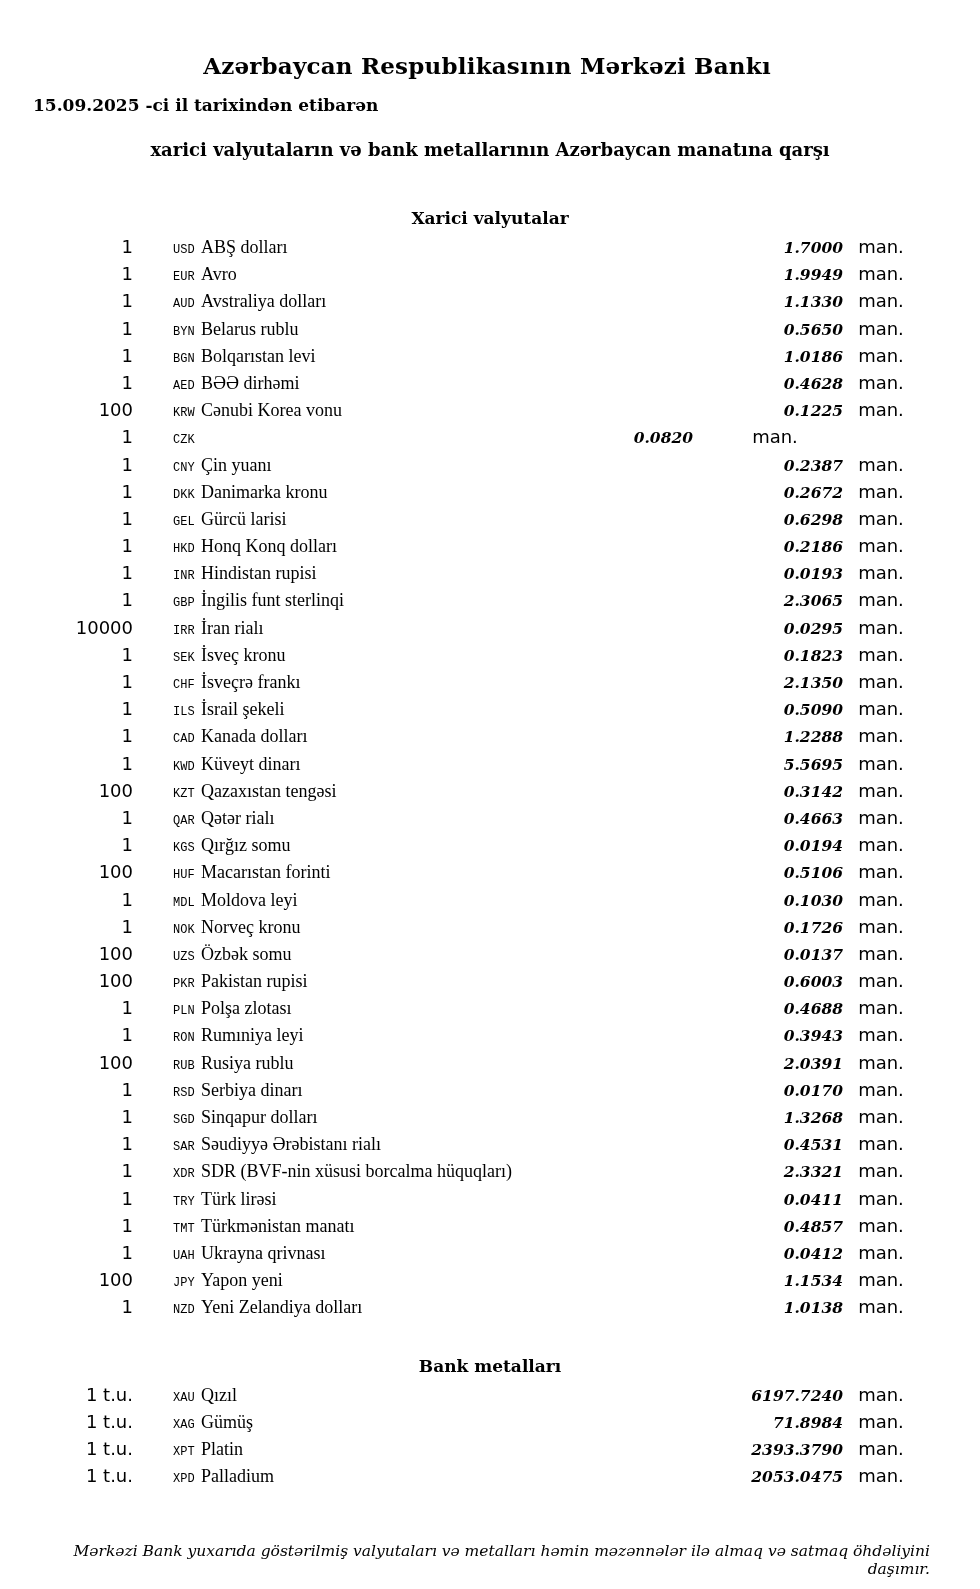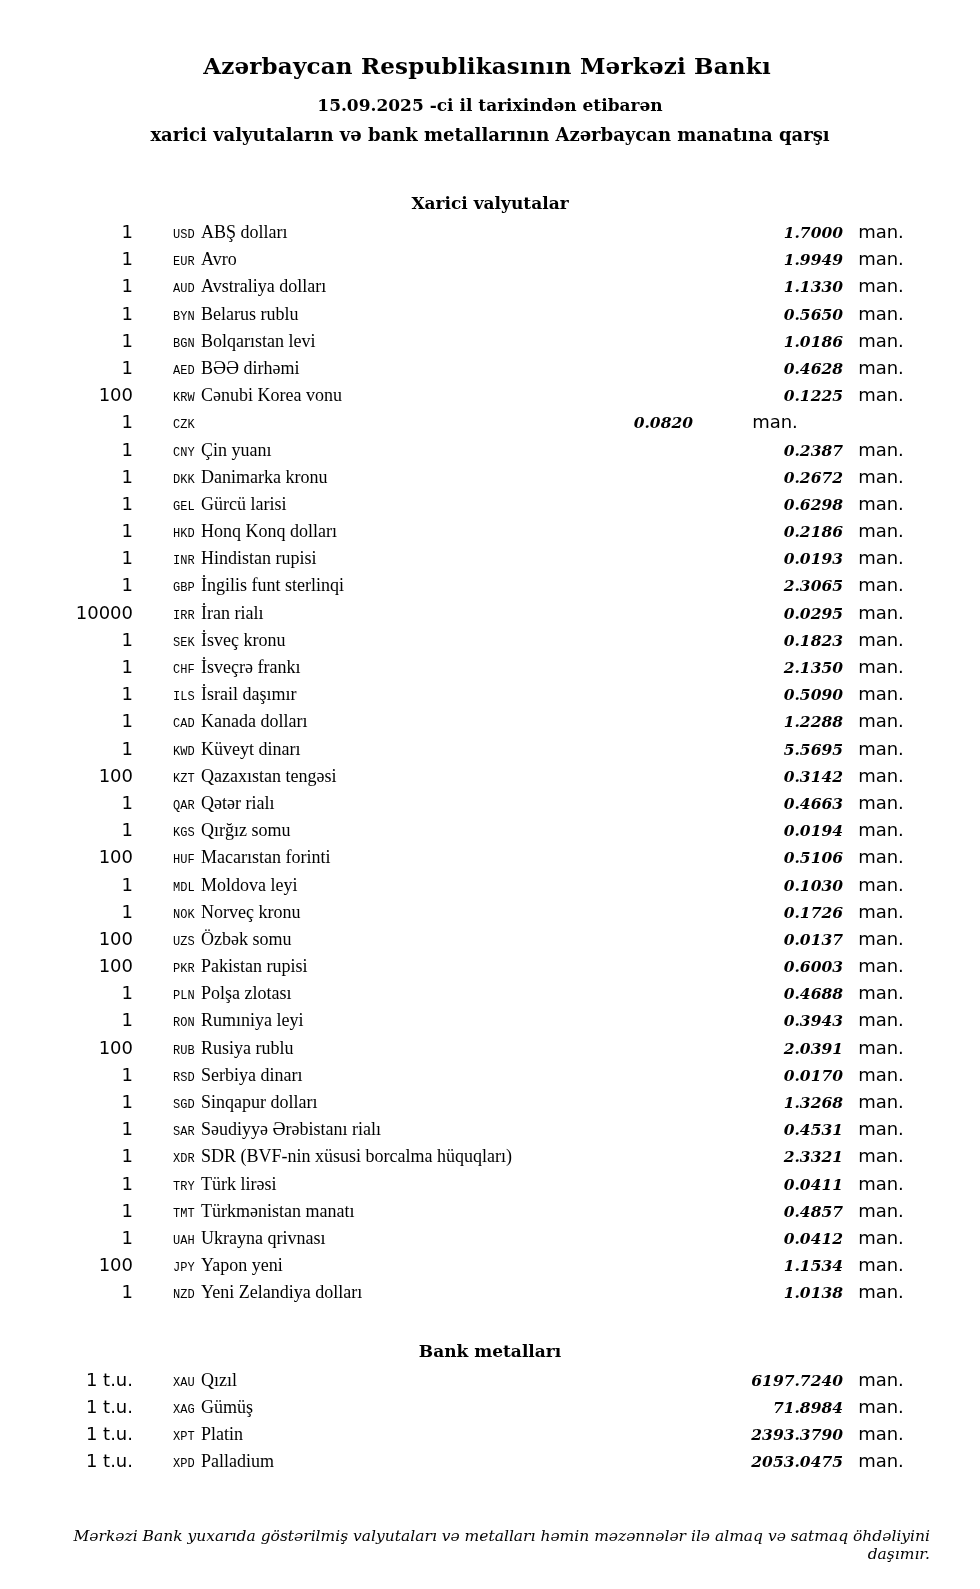--- a/index.html
+++ b/index.html
@@ -19,25 +19,26 @@
   }
   .doc-header h1 {
     margin: 0 6px 16px 0;
     text-align: center;
     font-family: "DejaVu Serif", "Liberation Serif", serif;
     font-weight: bold;
     font-size: 23px;
     letter-spacing: 0.2px;
   }
   .doc-header .date-line {
-    margin: 0 0 9px 0;
-    text-align: center;
+    margin: 0 0 24px 0;
+    text-align: left;
     font-family: "DejaVu Serif", "Liberation Serif", serif;
     font-weight: bold;
     font-size: 17px;
+    padding-left: 33px;
   }
   .doc-header .subtitle {
     margin: 0;
     text-align: center;
     font-family: "DejaVu Serif", "Liberation Serif", serif;
     font-weight: bold;
     font-size: 18px;
   }
   .rates-section {
     margin-top: 48px;
@@ -250,21 +251,21 @@
     <span class="qty">1</span>
     <span class="code">CHF</span>
     <span class="name">İsveçrə frankı</span>
     <span class="rate">2.1350</span>
     <span class="unit">man.</span>
   </div>
 
   <div class="row">
     <span class="qty">1</span>
     <span class="code">ILS</span>
-    <span class="name">İsrail daşımır</span>
+    <span class="name">İsrail şekeli</span>
     <span class="rate">0.5090</span>
     <span class="unit">man.</span>
   </div>
 
   <div class="row">
     <span class="qty">1</span>
     <span class="code">CAD</span>
     <span class="name">Kanada dolları</span>
     <span class="rate">1.2288</span>
     <span class="unit">man.</span>

